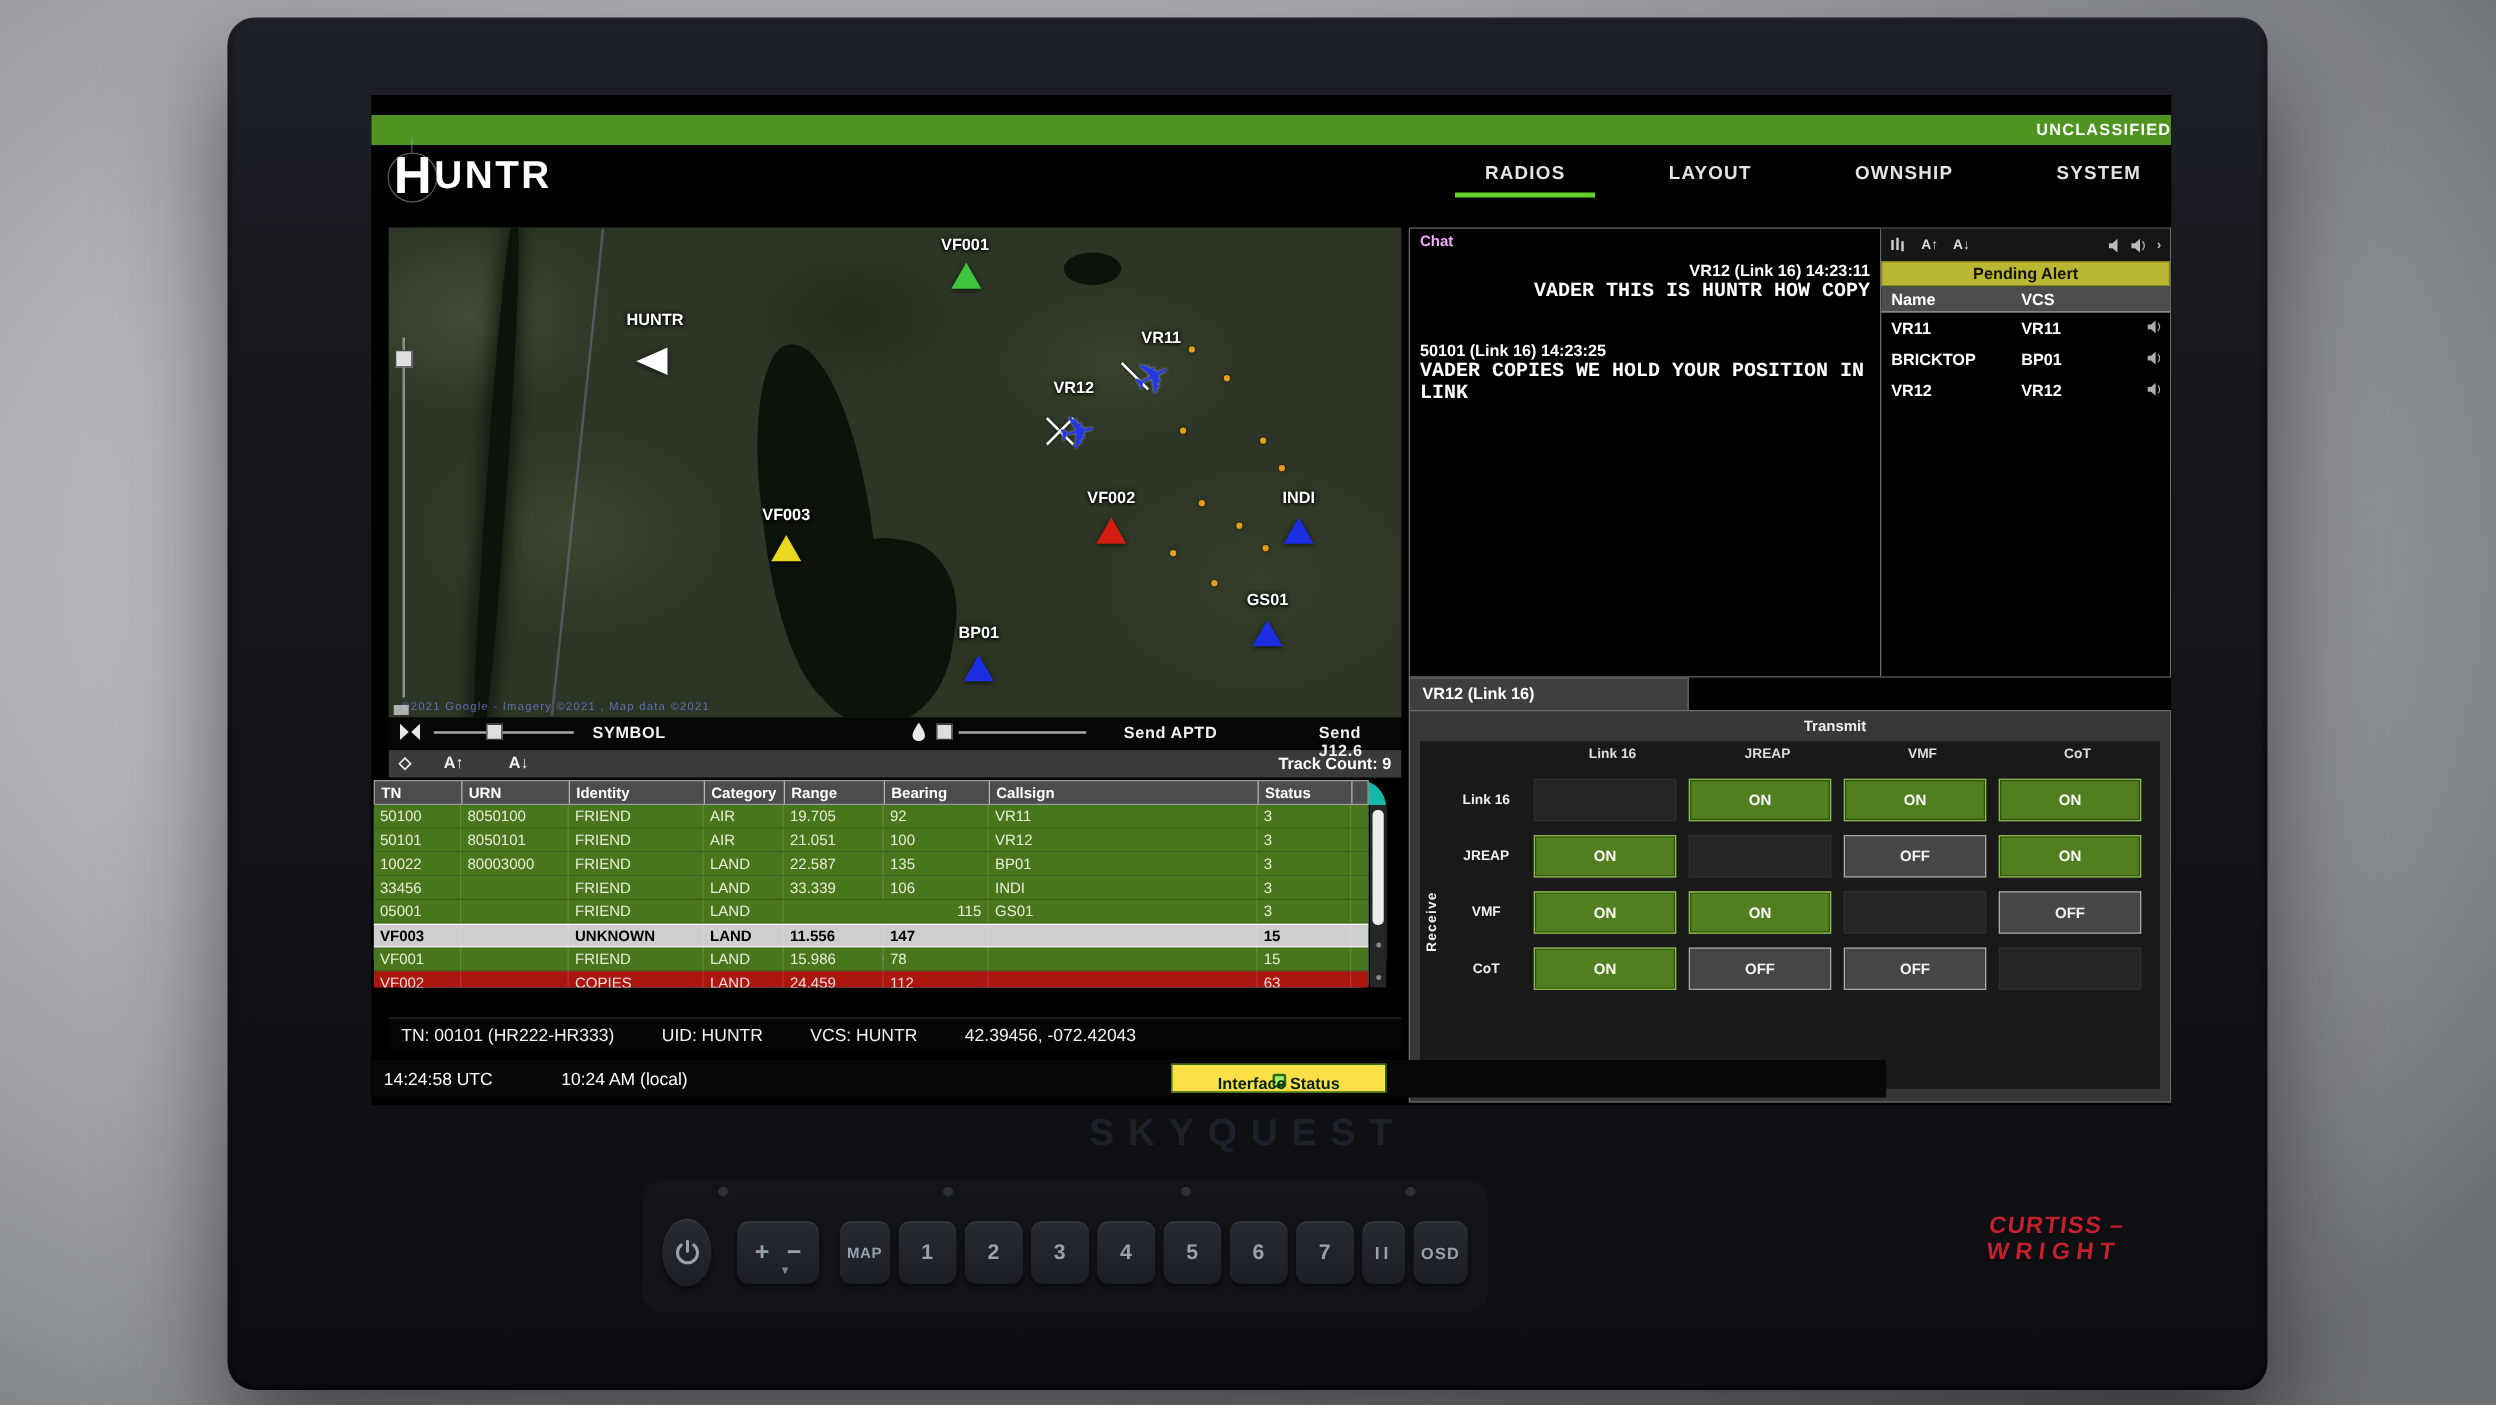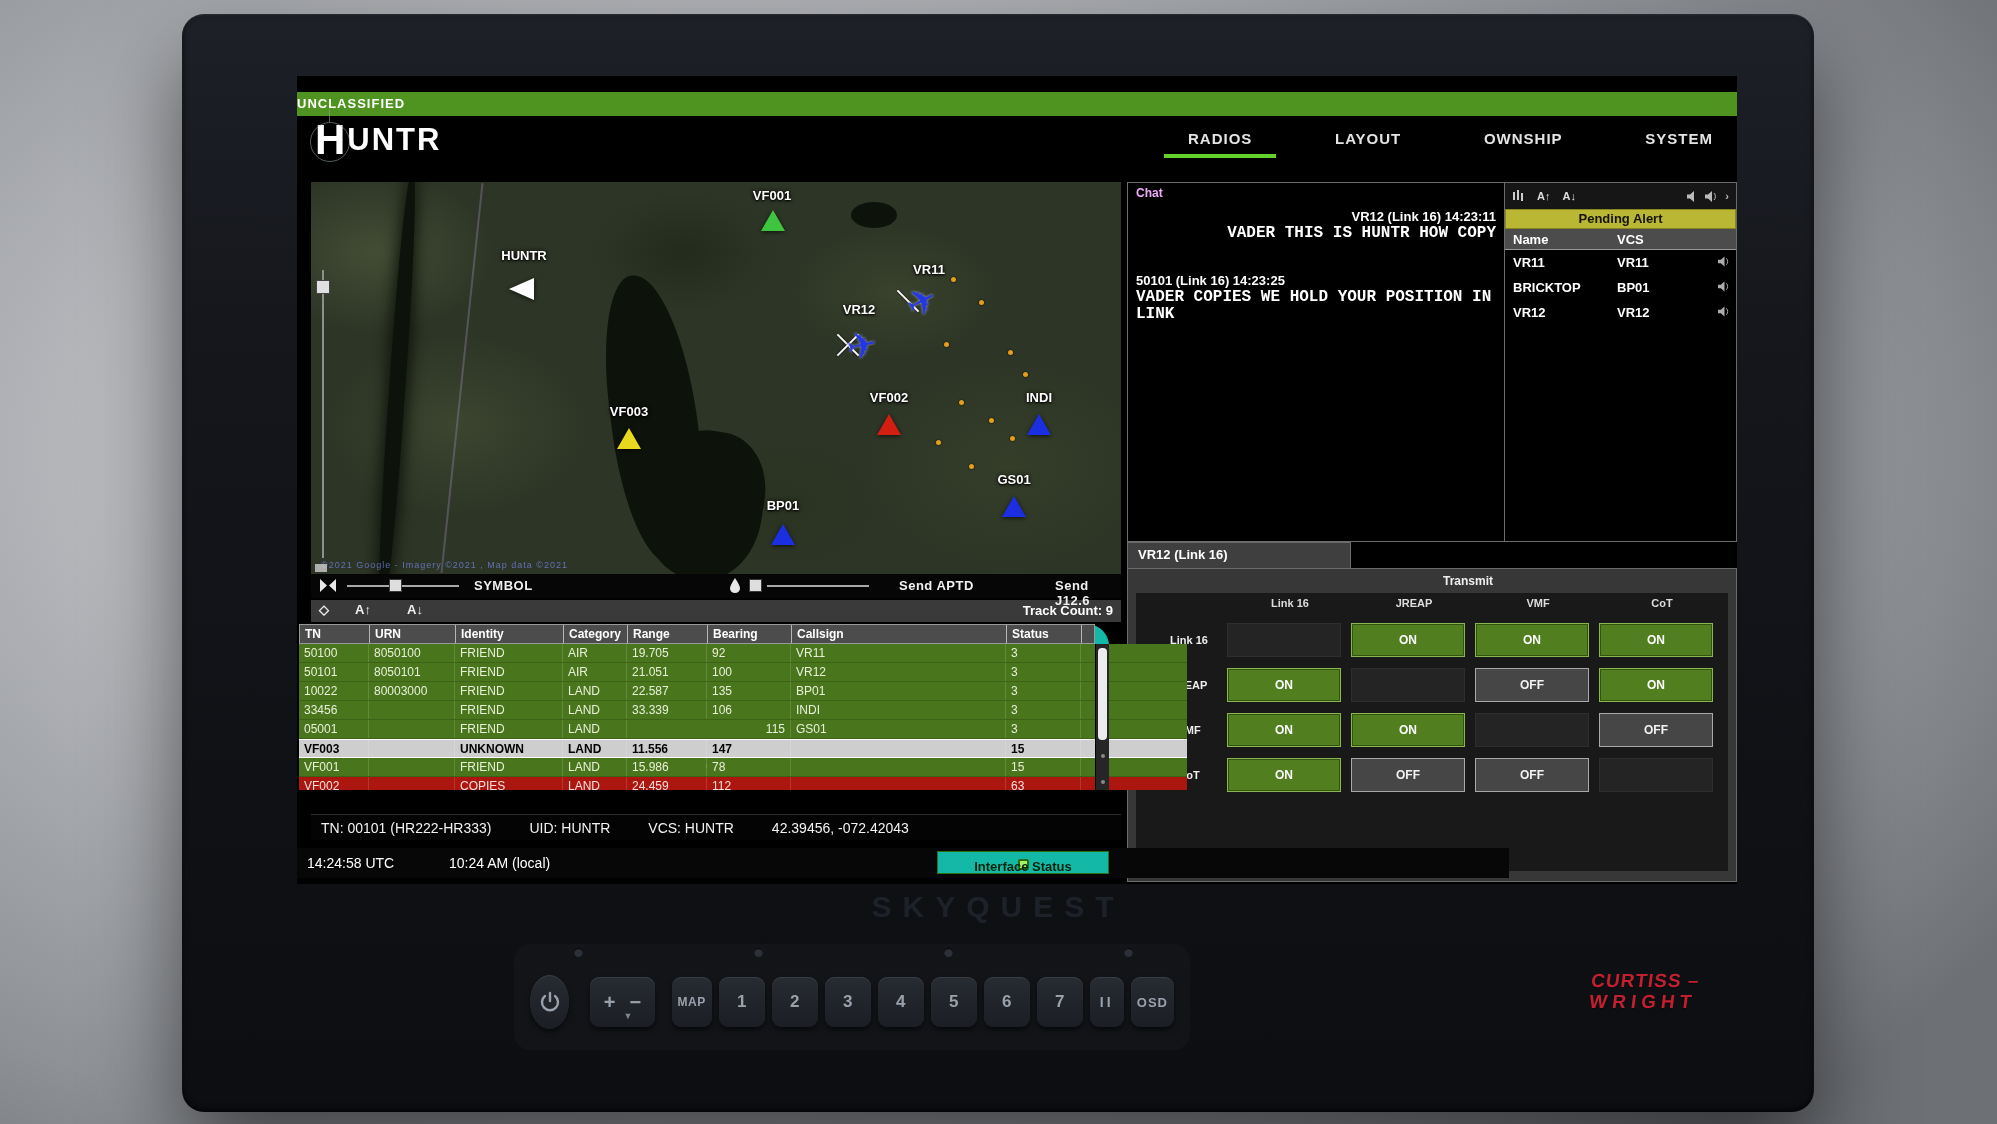--- a/index.html
+++ b/index.html
@@ -7,21 +7,21 @@
   .stage{position:relative;width:1997px;height:1124px;overflow:hidden;
     background:radial-gradient(1500px 950px at 36% 40%, #cbcdd0 0%, #b5b7bb 42%, #8e9196 78%, #6d7075 100%);
     font-family:"Liberation Sans",sans-serif;}
   
   .monitor{position:absolute;left:182px;top:14px;width:1632px;height:1098px;border-radius:22px;
     background:linear-gradient(180deg,#1d2027 0%,#15171c 28%,#0f1115 70%,#0c0e12 100%);
     box-shadow:0 45px 90px rgba(0,0,0,.55), inset 0 1px 2px rgba(255,255,255,.09), inset 0 -2px 6px rgba(0,0,0,.8);}
   .screen{position:absolute;left:115px;top:62px;width:1440px;height:808px;background:#000;overflow:hidden;}
   
   .banner{position:absolute;left:0;top:16px;width:100%;height:24px;background:#4f9420;color:#fff;
-    font-size:13px;font-weight:bold;line-height:24px;text-align:left;letter-spacing:1px;}
+    font-size:13px;font-weight:bold;line-height:24px;text-align:right;letter-spacing:1px;}
   .logo{position:absolute;left:18px;top:40px;color:#fff;font-weight:bold;letter-spacing:2px;}
   .logo-h{font-size:42px;position:relative;display:inline-block;}
   .logo-h::before{content:'';position:absolute;left:-5px;top:6px;width:38px;height:38px;border:1px solid #9aa;border-radius:50%;opacity:.55;}
   .logo-h::after{content:'';position:absolute;left:14px;top:-6px;width:1px;height:12px;background:#9aa;opacity:.55;}
   .logo-rest{font-size:31px;vertical-align:4px;}
   .tab-bar{position:absolute;right:14px;top:48px;width:545px;display:flex;justify-content:space-between;}
   .tab{color:#e4e4e4;font-size:15px;font-weight:bold;letter-spacing:1px;padding:6px 10px 11px;position:relative;cursor:pointer;}
   .tab.active::after{content:'';position:absolute;left:-14px;right:-14px;bottom:0;height:4px;background:#63d32b;}
   
   .map{position:absolute;left:14px;top:106px;width:810px;height:416px;background:#10140d;}
@@ -58,35 +58,35 @@
   .mb-slider{position:absolute;top:11px;height:2px;background:#a8a8a8;}
   .mb-handle{position:absolute;top:5px;width:13px;height:13px;background:#dedede;border:1px solid #3a3a3a;}
   .mb-svg{position:absolute;top:4px;}
   
   .trk-toolbar{position:absolute;left:14px;top:524px;width:810px;height:22px;background:#3a3a3a;color:#f0f0f0;}
   .trk-toolbar .ico{position:absolute;top:2px;font-size:13px;font-weight:bold;}
   .trk-count{position:absolute;right:8px;top:3px;font-size:13px;font-weight:bold;color:#fff;}
   .table{position:absolute;left:2px;top:548px;width:810px;height:166px;background:#14b8a6;border-radius:22px;}
   .thead{display:flex;height:20px;background:#4c4c4c;border:1px solid #9a9a9a;width:796px;}
   .th{color:#fff;font-size:12px;font-weight:bold;padding:2px 5px;border-right:1px solid #b5b5b5;white-space:nowrap;overflow:hidden;}
-  .tbody{width:888px;height:146px;overflow:hidden;}
+  .tbody{width:796px;height:146px;overflow:hidden;}
   .trow{display:flex;height:19px;}
   .trow.friend{background:#49761c;color:#e9f0da;border-bottom:1px solid #3c6215;}
   .trow.selected{background:#cecece;color:#000;border-top:1px solid #fff;border-bottom:1px solid #fff;font-weight:bold;}
   .trow.hostile{background:#ab160e;color:#f5dede;}
   .td{font-size:12px;padding:2px 5px;border-right:1px solid rgba(255,255,255,.14);white-space:nowrap;overflow:hidden;}
   .scrollbar{position:absolute;right:0;top:20px;bottom:0;width:14px;background:#262626;border-left:1px solid #000;}
   .sb-thumb{position:absolute;left:2px;top:4px;width:9px;height:92px;background:#ececec;border-radius:4px;}
   .sb-dot{position:absolute;left:5px;width:4px;height:4px;border-radius:50%;background:#888;}
   
   .status-line{position:absolute;left:14px;top:738px;width:810px;height:26px;background:#040404;color:#f2f2f2;
     font-size:14px;display:flex;align-items:center;gap:38px;padding-left:10px;border-top:1px solid #2c2c2c;}
   .time-bar{position:absolute;left:0;top:772px;width:1212px;height:30px;background:#070707;color:#fff;font-size:14px;}
   .time-bar span{position:absolute;top:7px;}
-  .iface-btn{position:absolute;left:640px;top:3px;width:172px;height:23px;background:#14b8a6;border:1px solid #2f6e10;
+  .iface-btn{position:absolute;left:640px;top:3px;width:172px;height:23px;background:#fde047;border:1px solid #2f6e10;
     color:#06230a;font-size:13px;font-weight:bold;display:flex;align-items:center;justify-content:center;gap:7px;cursor:pointer;}
   .iface-icon{width:11px;height:11px;border:2px solid #2c6b10;background:#a5f268;border-radius:2px;}
   
   .chat-wrap{position:absolute;left:830px;top:106px;width:610px;height:360px;display:flex;background:#000;border:1px solid #6b6b6b;}
   .chat{flex:1;position:relative;padding:3px 8px;overflow:hidden;}
   .chat-title{color:#f0abfc;font-size:12px;font-weight:bold;}
   .chat-messages{margin-top:8px;display:flex;flex-direction:column;gap:30px;}
   .msg{color:#fff;font-weight:bold;line-height:17px;}
   .msg.right{text-align:right;}
   .msg-h{font-size:13px;}

